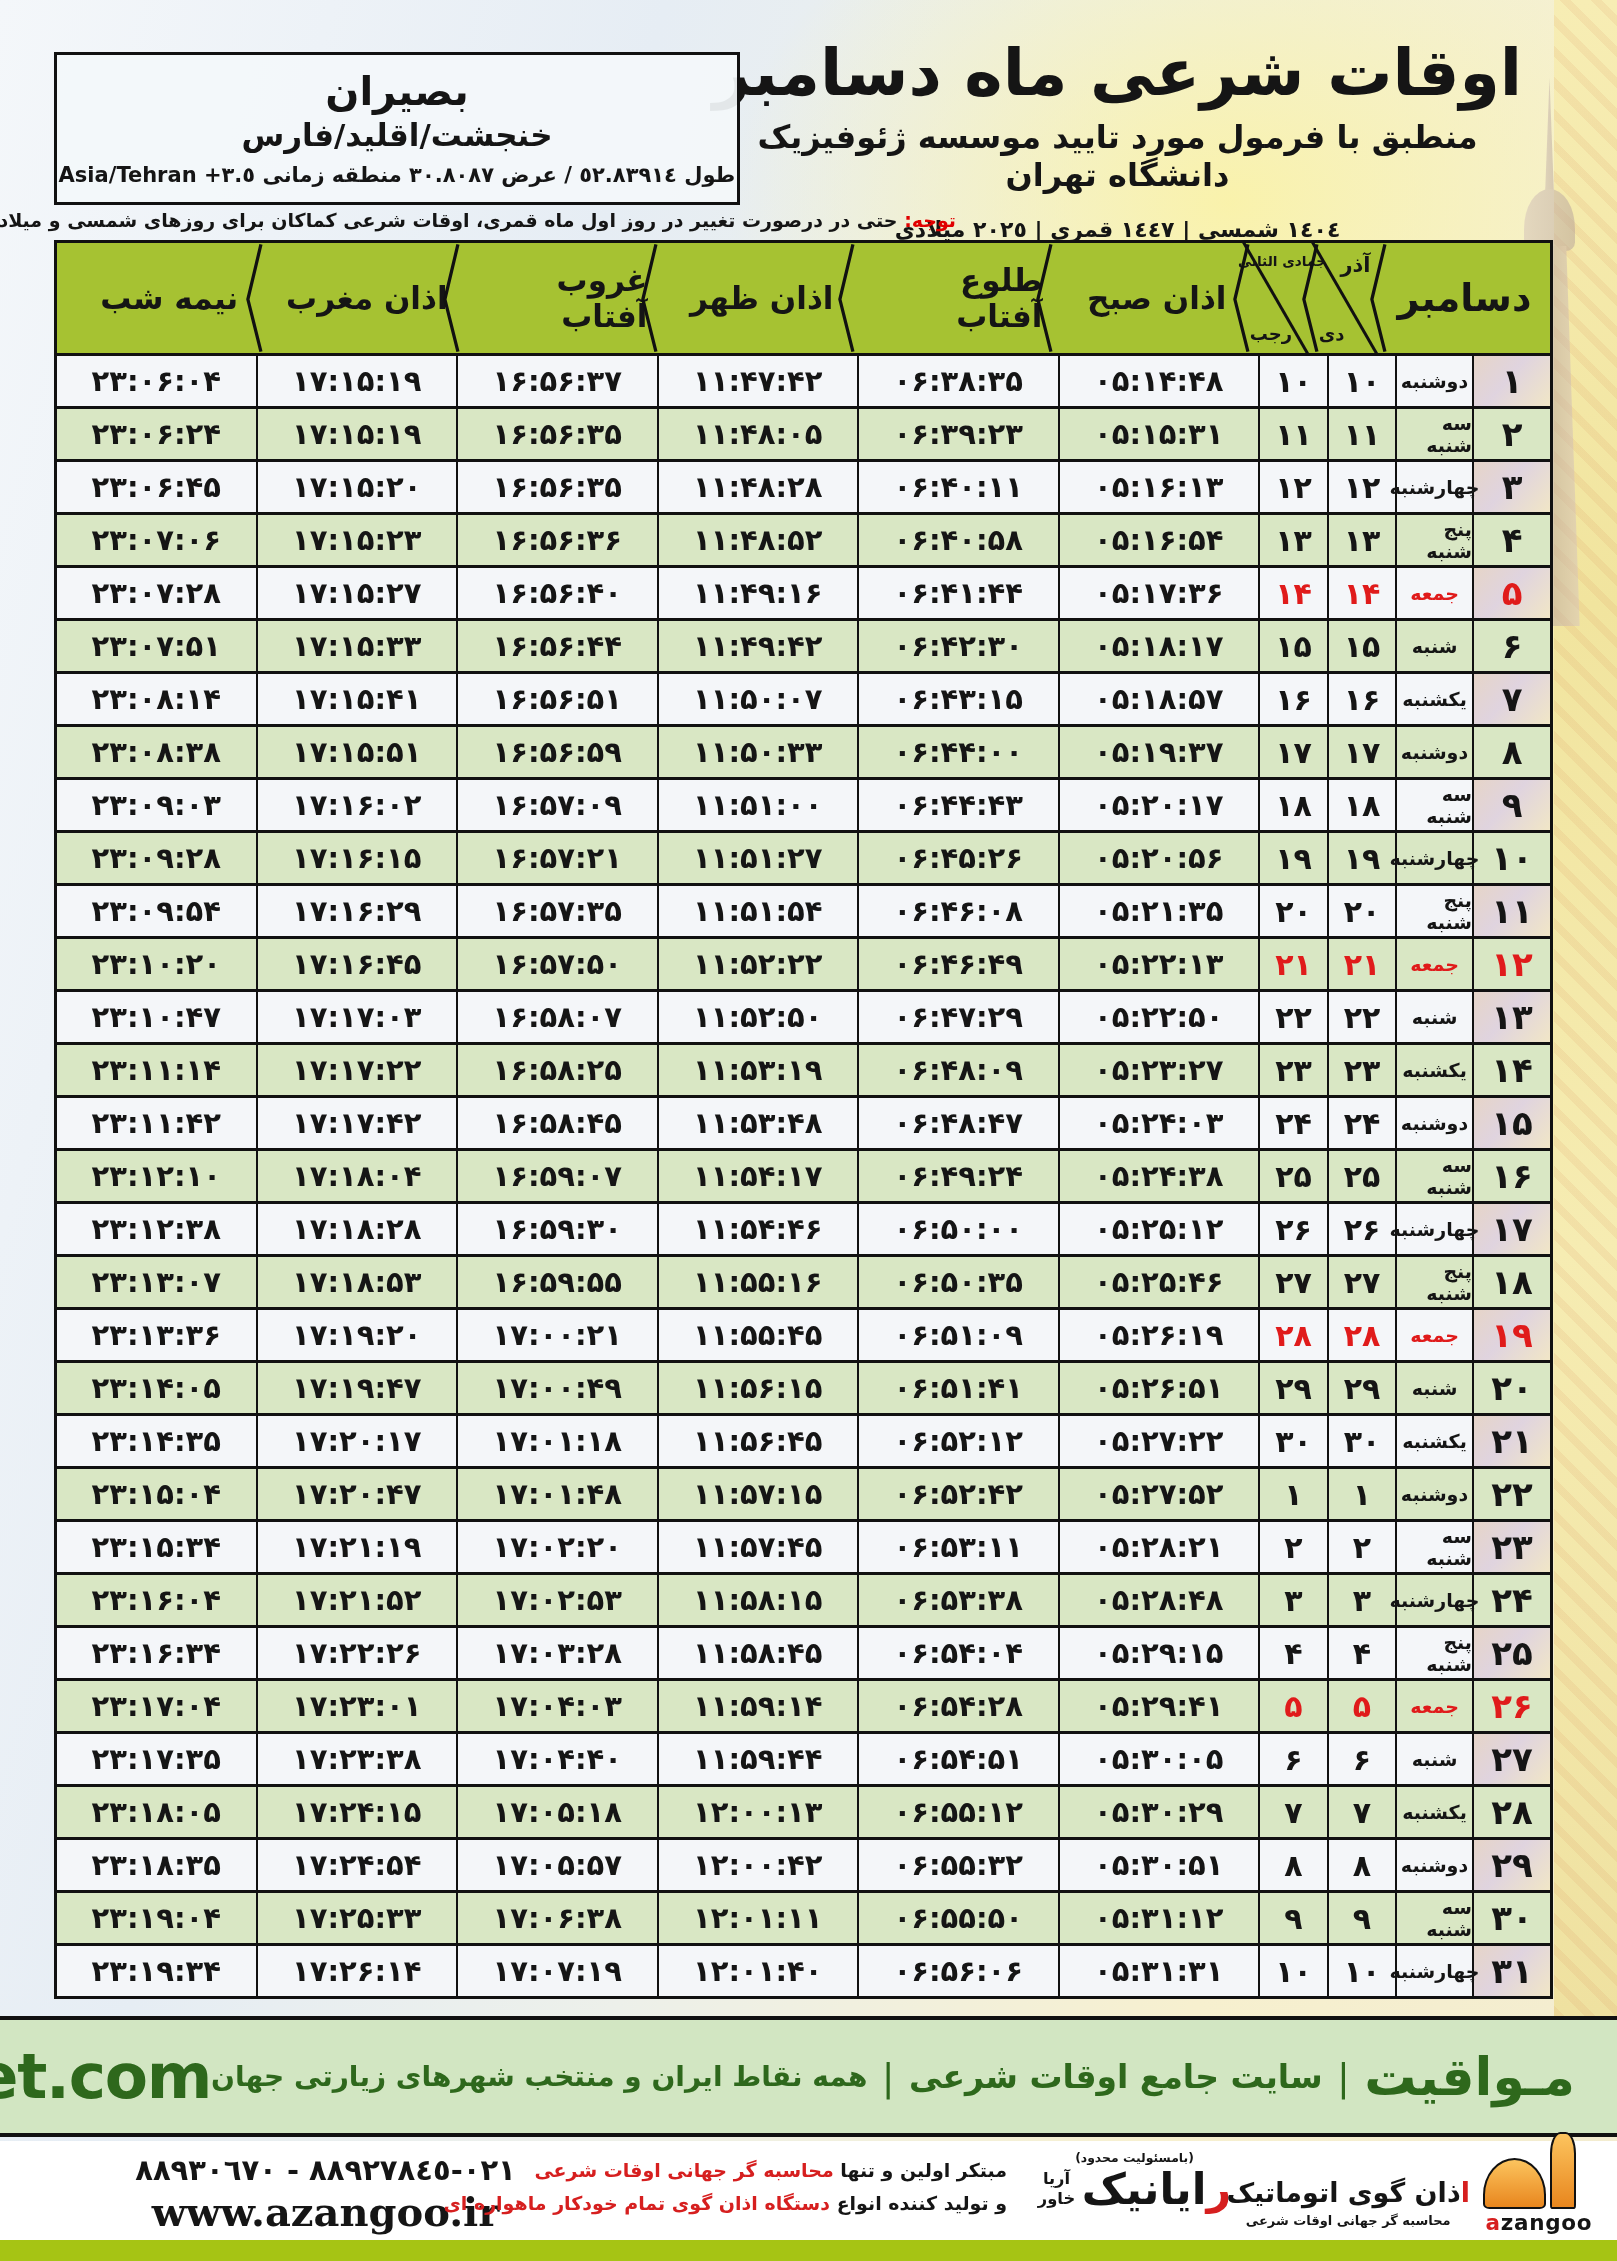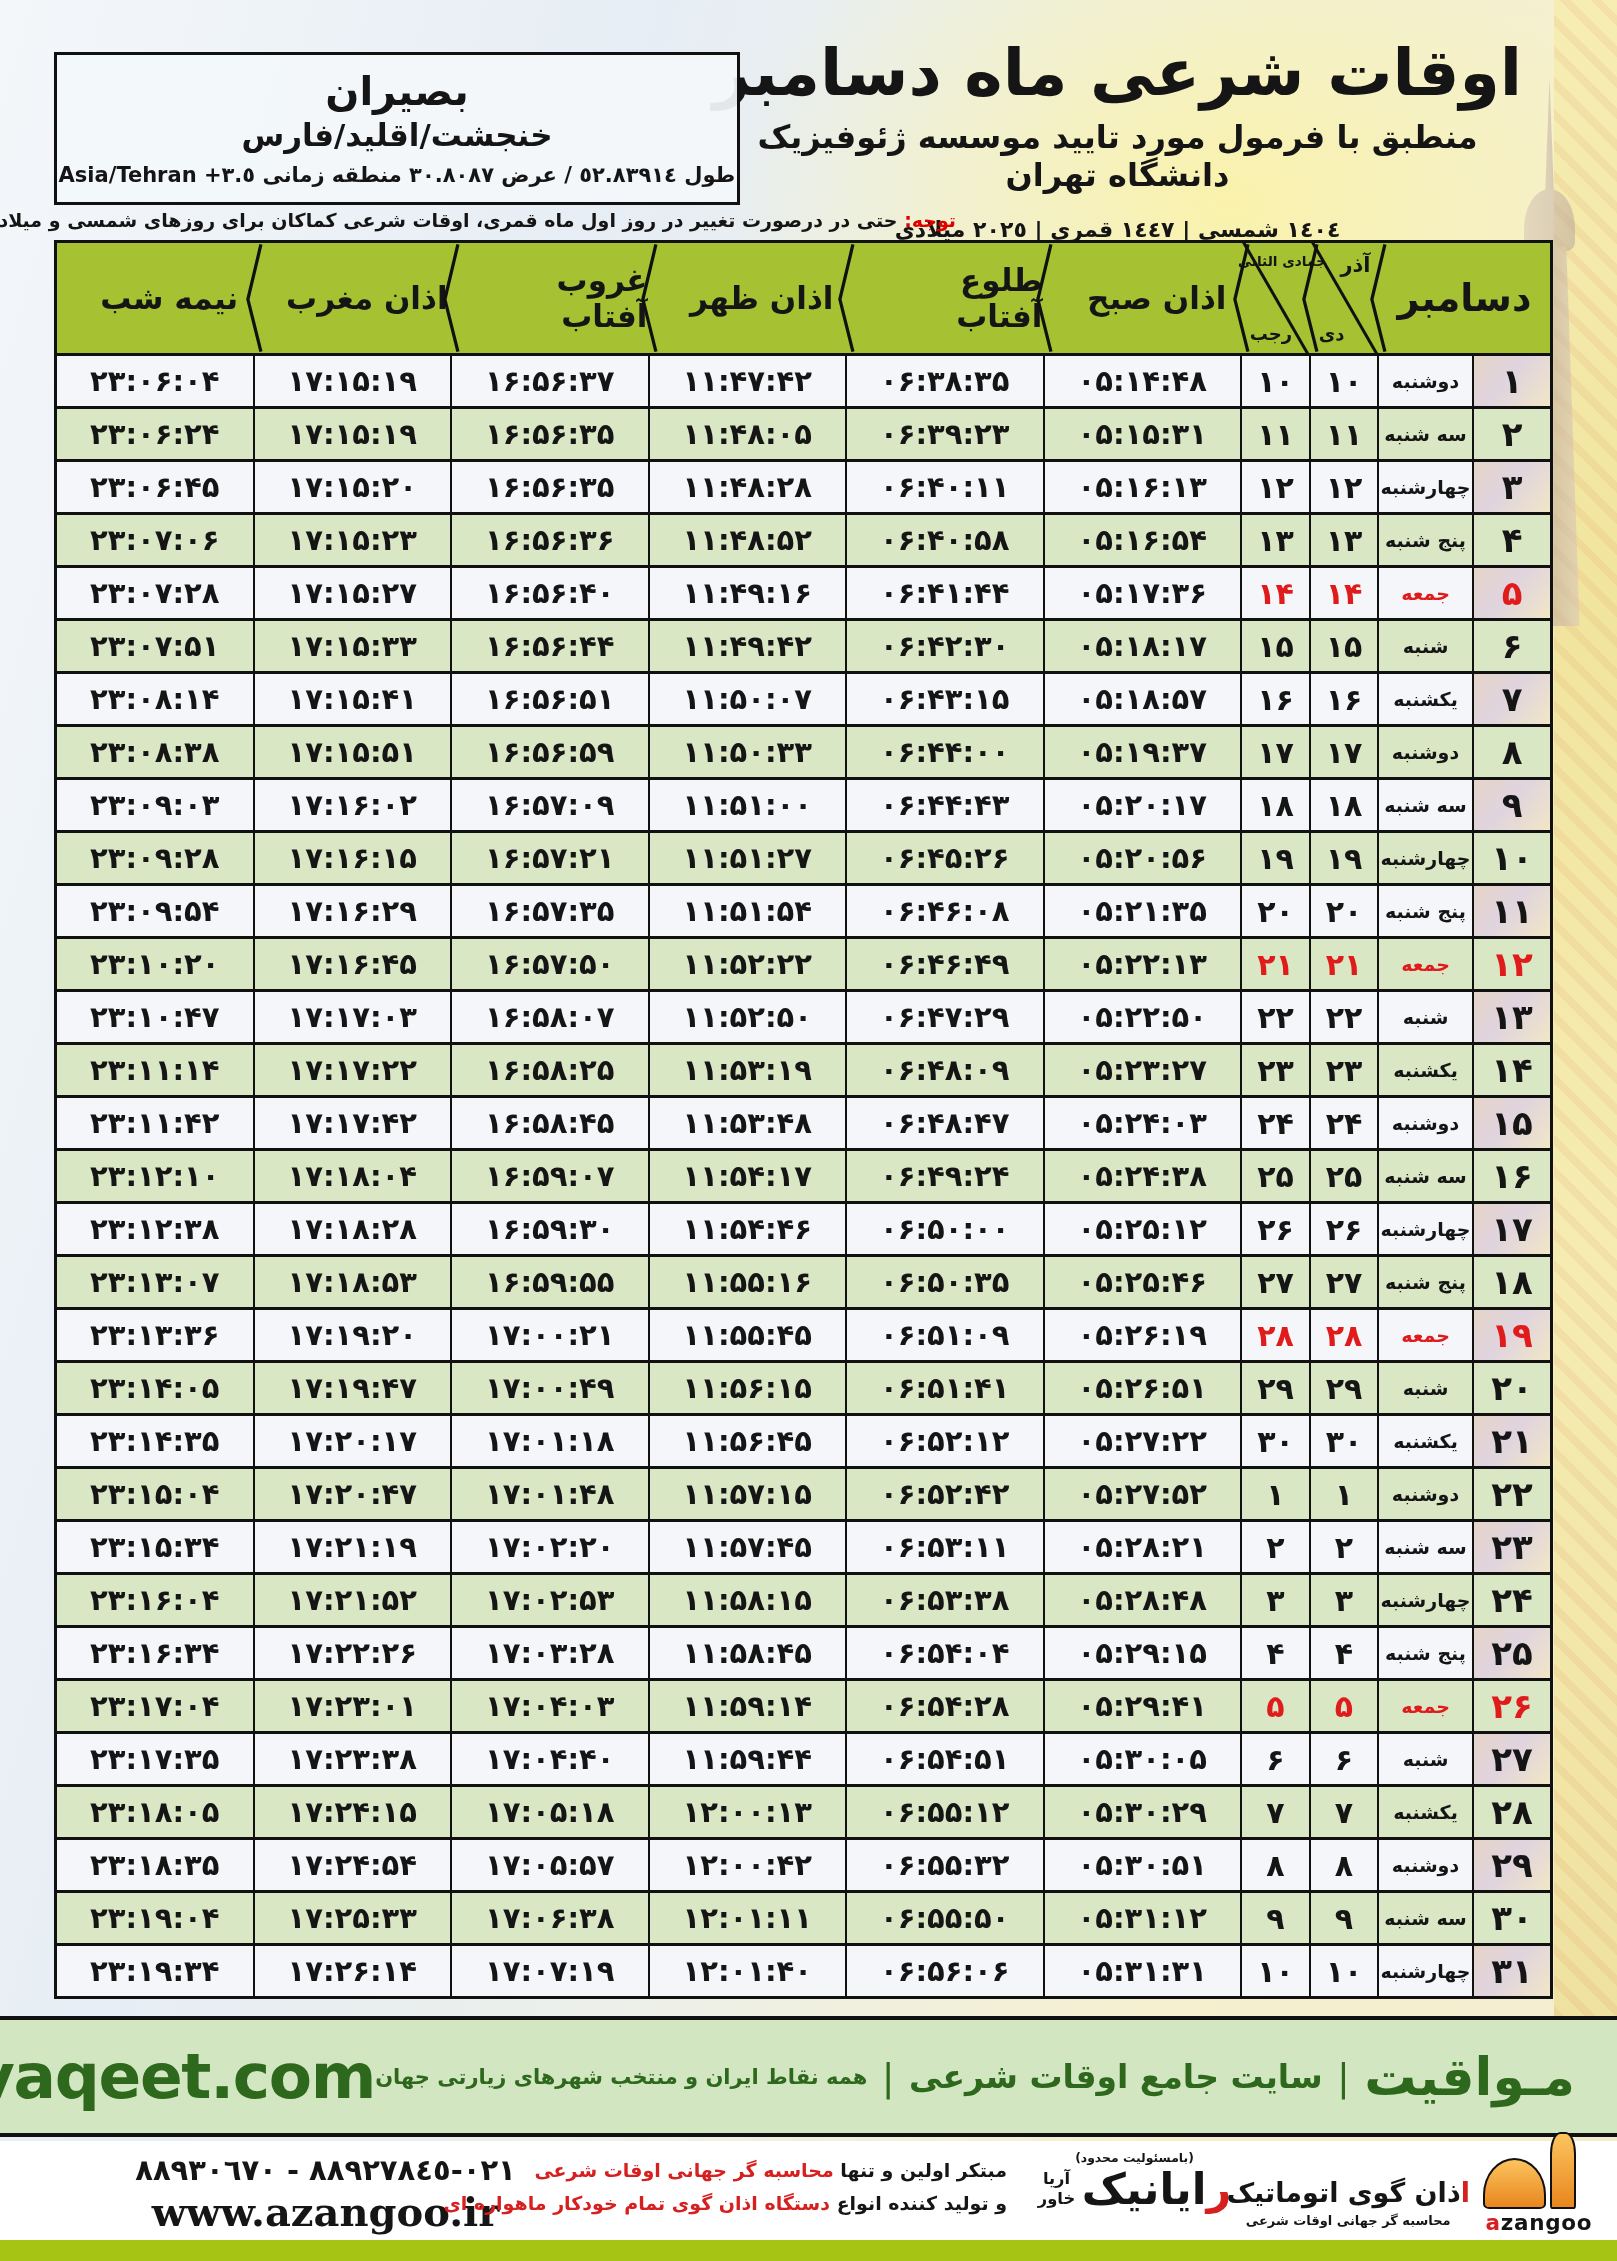--- a/index.html
+++ b/index.html
@@ -33,21 +33,21 @@
   .notice .red{color:#e00000;}
 
   
   .table{position:absolute;left:55px;top:240px;width:1499px;box-sizing:border-box;border:3.9px solid #111;background:#f4f6f9;direction:rtl;}
   .thead{display:flex;direction:rtl;height:110px;background:#a6c232;position:relative;}
   .hcell{display:flex;align-items:center;justify-content:center;font-weight:bold;font-size:31px;position:relative;box-sizing:border-box;border-left:2px solid transparent;}
   .hcell:last-child{border-left:none;}
   .hcell.dec{font-size:38px;}
   .w-dec{width:173px;}
   .w-day{width:78px;}
-  .w-week{width:95px;}
+  .w-week{width:77px;}
   .w-mini1{width:68px;}
   .w-mini2{width:69px;}
   .t{flex:1;padding-left:29px;}
   .chev{width:0;position:relative;z-index:3;overflow:visible;}
   .chev svg{position:absolute;left:-11px;top:0;}
   .mini{overflow:visible;}
   .mini-line{position:absolute;left:48%;top:-9%;width:2.6px;height:118%;background:#111;transform:rotate(-30deg);}
   .mini-top{position:absolute;top:10.4px;right:6.5px;font-size:21px;white-space:nowrap;z-index:2;}
   .mini-bot{position:absolute;bottom:9px;left:7.8px;font-size:18px;z-index:2;}
   .mini2 .mini-top{font-size:13.7px;right:-17px;}
@@ -64,21 +64,21 @@
   .fri .day,.fri .week,.fri .dnum{color:#e01b1b;}
 
   
   .mava-bar{position:absolute;top:2016px;left:0;width:1618px;height:121px;box-sizing:border-box;background:#d2e6c2;
     border-top:4.6px solid #111;border-bottom:4.6px solid #111;display:flex;align-items:center;justify-content:space-between;
     padding:0 42px;color:#2e681c;direction:rtl;}
   .mava-fa{display:flex;align-items:center;gap:14.4px;font-weight:bold;white-space:nowrap;}
   .mava-brand{font-size:52px;}
   .mava-sep{font-size:38px;font-weight:normal;}
   .mava-t1{font-size:33px;}
-  .mava-t2{font-size:21px;text-align:right;}
+  .mava-t2{font-size:28px;text-align:right;}
   .mava-site{font-size:63px;font-weight:bold;direction:ltr;letter-spacing:-1.3px;}
 
   
   .footer{position:absolute;top:2141px;left:0;width:1618px;height:100px;background:#ffffff;}
   .phones{position:absolute;left:98px;top:2153px;width:457px;text-align:center;font-weight:bold;}
   .phone-line{font-size:29px;direction:ltr;}
   .site-line{font-size:40px;margin-top:1.3px;font-family:"DejaVu Serif",serif;direction:ltr;}
   .slogan{position:absolute;left:545px;top:2154px;width:463px;text-align:center;font-weight:bold;font-size:19px;line-height:1.75;white-space:nowrap;direction:rtl;}
   .red{color:#d61f1f;}
   .rayanik{position:absolute;left:1028px;top:2150px;width:215px;text-align:center;direction:rtl;font-weight:bold;}

